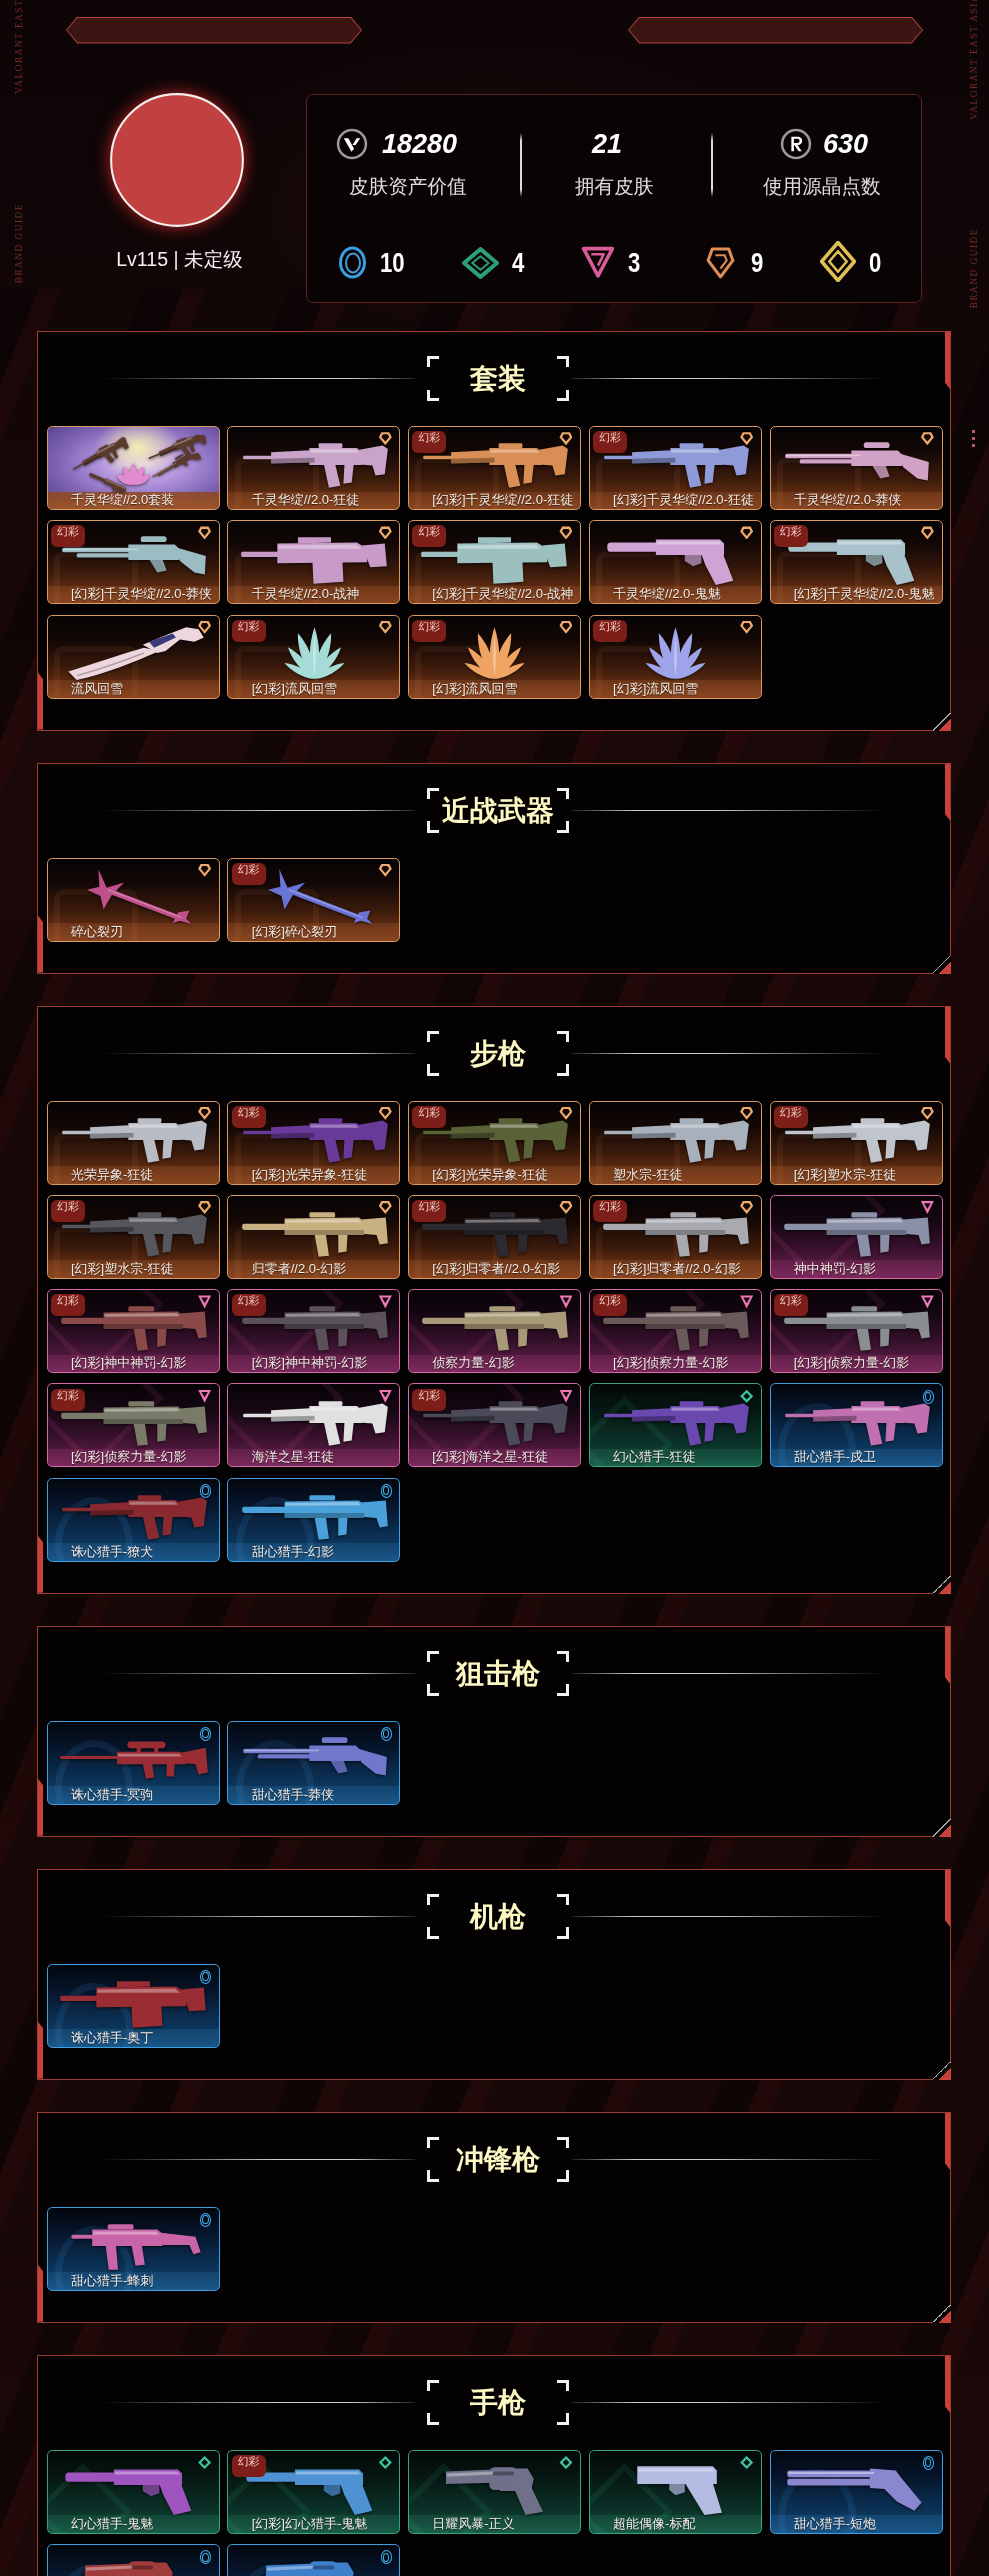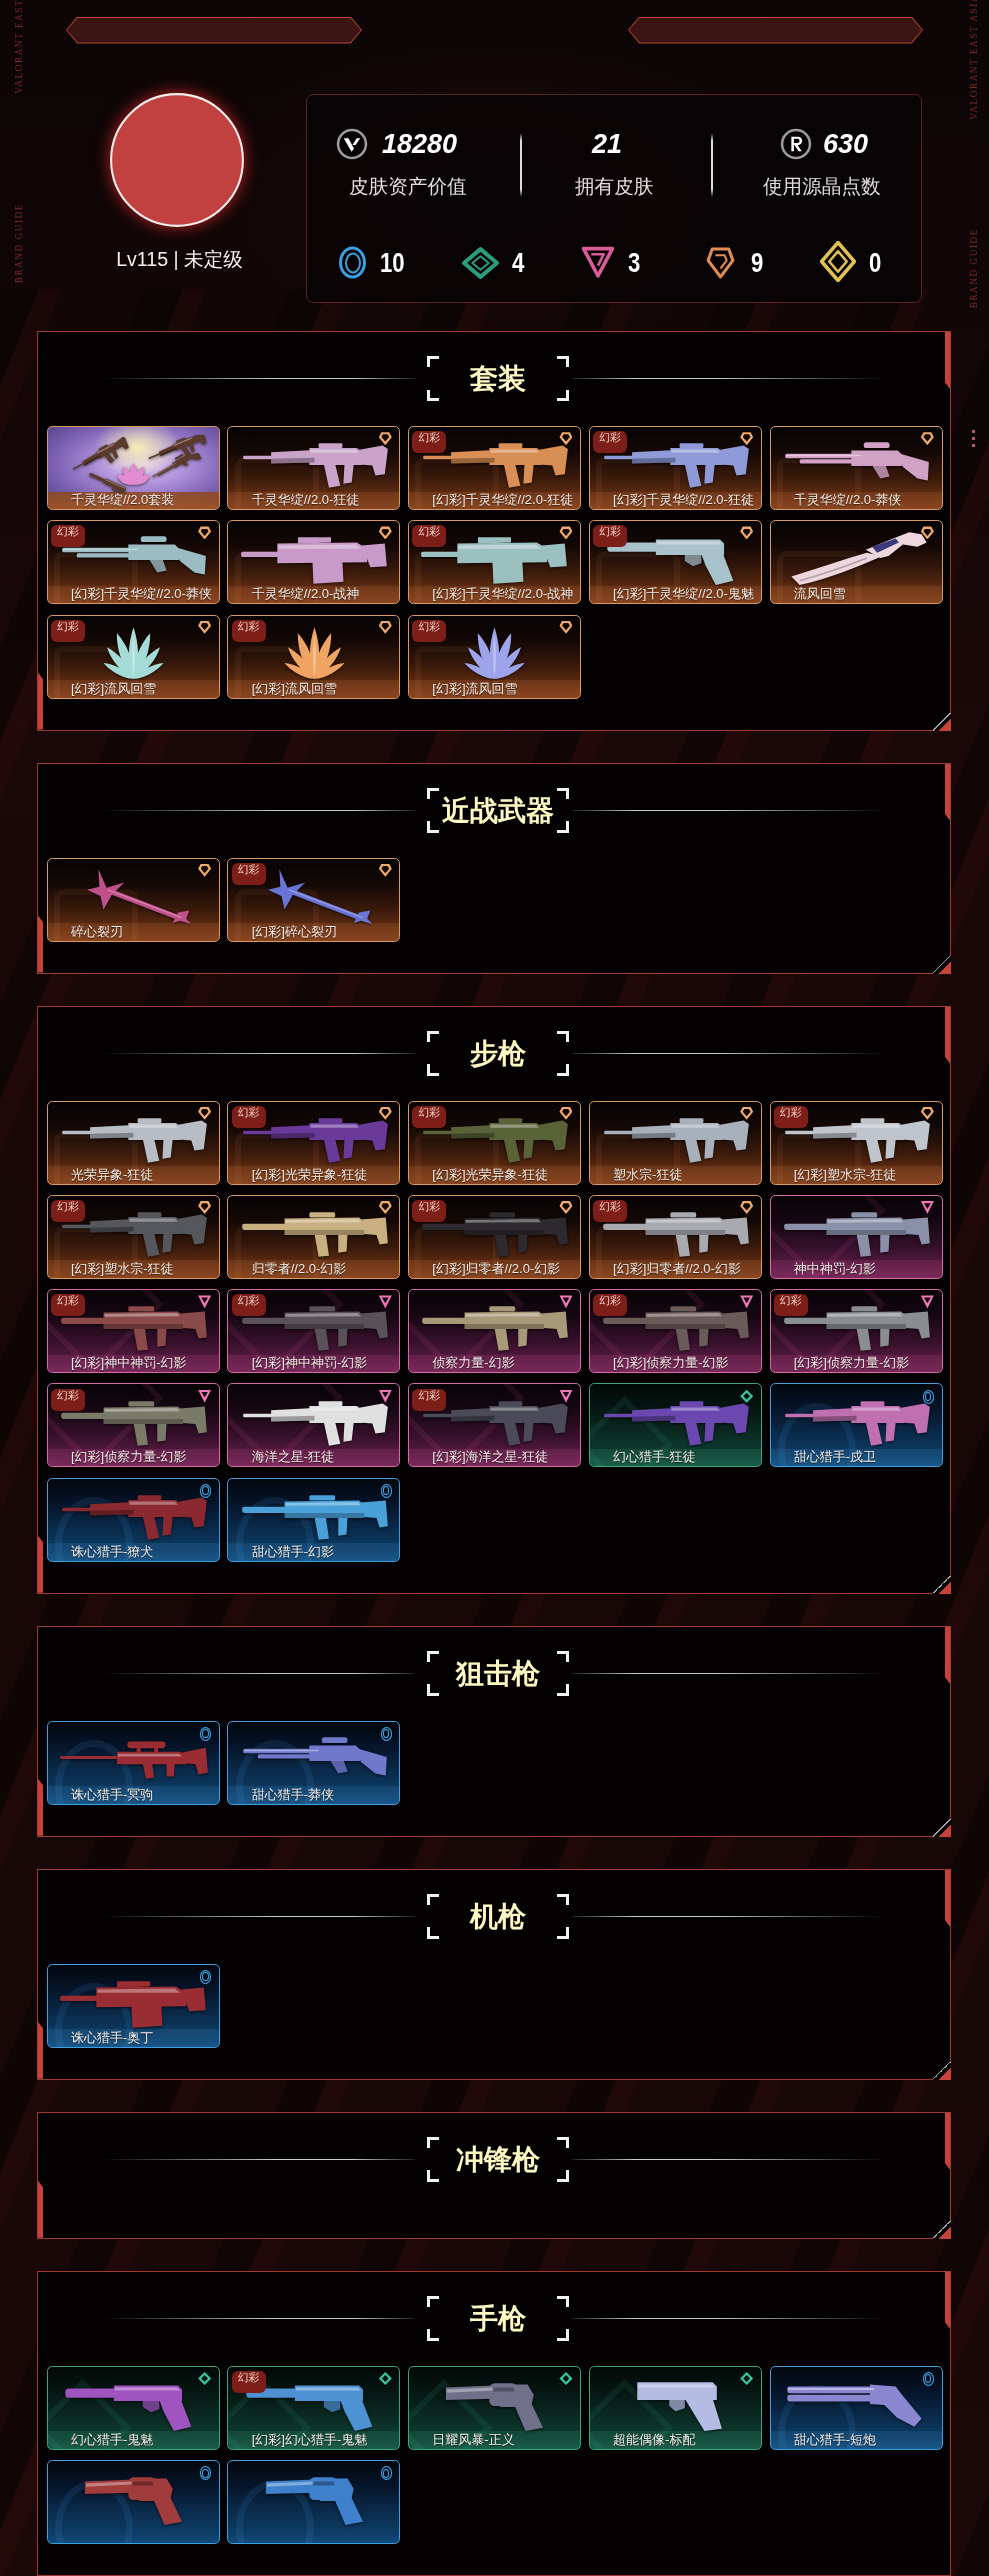--- a/index.html
+++ b/index.html
@@ -373,20 +373,28 @@
           <div class="band"></div>
           <svg class="art" viewBox="0 0 300 110" fill="#9cc0c0">
             <use href="#w-lmg"></use>
           </svg>
           <span class="badge">幻彩</span>
           <span class="tier-icon"></span>
           <span class="label">[幻彩]千灵华绽//2.0-战神</span>
         </div>
     <div class="card" data-tier="exclusive">
           <div class="band"></div>
+          <svg class="art" viewBox="0 0 300 110" fill="#cfa4d4">
+            <use href="#w-pistol"></use>
+          </svg>
+          <span class="tier-icon"></span>
+          <span class="label">千灵华绽//2.0-鬼魅</span>
+        </div>
+    <div class="card" data-tier="exclusive">
+          <div class="band"></div>
           <svg class="art" viewBox="0 0 300 110" fill="#a8c2cc">
             <use href="#w-pistol"></use>
           </svg>
           <span class="badge">幻彩</span>
           <span class="tier-icon"></span>
           <span class="label">[幻彩]千灵华绽//2.0-鬼魅</span>
         </div>
     <div class="card" data-tier="exclusive">
           <div class="band"></div>
           <svg class="art" viewBox="0 0 300 110" fill="#eed6de">
@@ -728,20 +736,30 @@
   <div class="corner"></div>
   <div class="line line-l"></div>
   <div class="line line-r"></div>
   <div class="sec-title">
     <i class="br tl"></i>
         <i class="br tr"></i>
         <i class="br bl"></i>
         <i class="br bR"></i>
     <span class="tt">冲锋枪</span>
   </div>
+  <div class="grid">
+    <div class="card" data-tier="select">
+          <div class="band"></div>
+          <svg class="art" viewBox="0 0 300 110" fill="#c864a8">
+            <use href="#w-smg"></use>
+          </svg>
+          <span class="tier-icon"></span>
+          <span class="label">甜心猎手-蜂刺</span>
+        </div>
+  </div>
 </section>
 
 <section class="panel">
   <div class="bar-tr"></div>
 
   <div class="line line-l"></div>
   <div class="line line-r"></div>
   <div class="sec-title">
     <i class="br tl"></i>
         <i class="br tr"></i>

